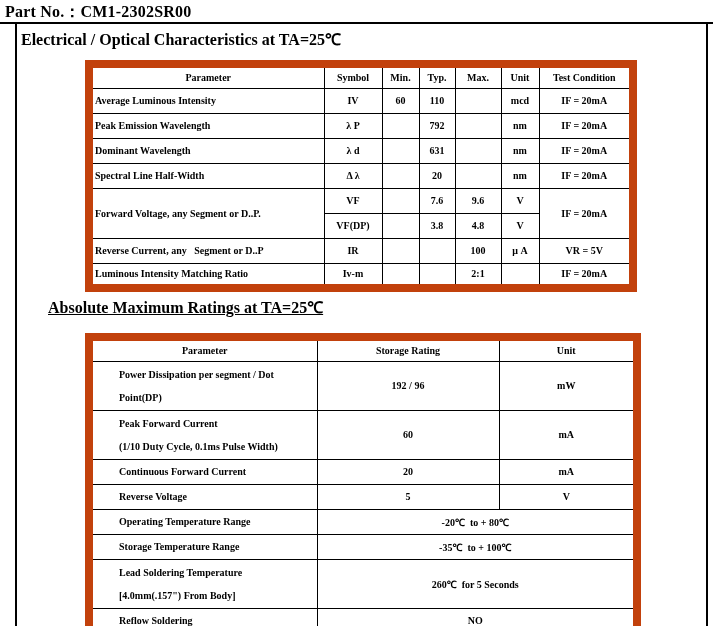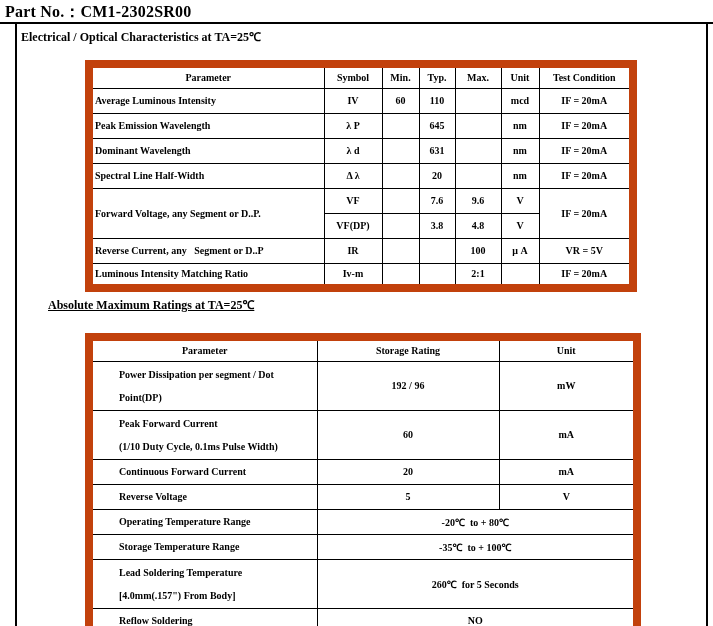--- a/index.html
+++ b/index.html
@@ -32,21 +32,21 @@
     position: absolute;
     left: 15px;
     top: 24px;
     width: 693px;
     height: 602px;
     border-left: 2px solid #000;
     border-right: 2px solid #000;
     box-sizing: border-box;
     overflow: hidden;
   }
-  .section-title { position: absolute; font-size: 12px; white-space: nowrap; }
+  .section-title { position: absolute; font-size: 16px; white-space: nowrap; }
   .title1 { left: 4px;  top: 4px; }
   .title2 { left: 31px; top: 272px; text-decoration: underline; }
 
   table {
     border-collapse: collapse;
     table-layout: fixed;
     position: absolute;
     border: 8px solid #c2410c;
     font-size: 10px;
   }
@@ -104,21 +104,21 @@
       <td>60</td>
       <td>110</td>
       <td></td>
       <td>mcd</td>
       <td>IF = 20mA</td>
     </tr>
     <tr class="data">
       <td class="param">Peak Emission Wavelength</td>
       <td>λ P</td>
       <td></td>
-      <td>645</td>
+      <td>792</td>
       <td></td>
       <td>nm</td>
       <td>IF = 20mA</td>
     </tr>
     <tr class="data">
       <td class="param">Dominant Wavelength</td>
       <td>λ d</td>
       <td></td>
       <td>631</td>
       <td></td>

